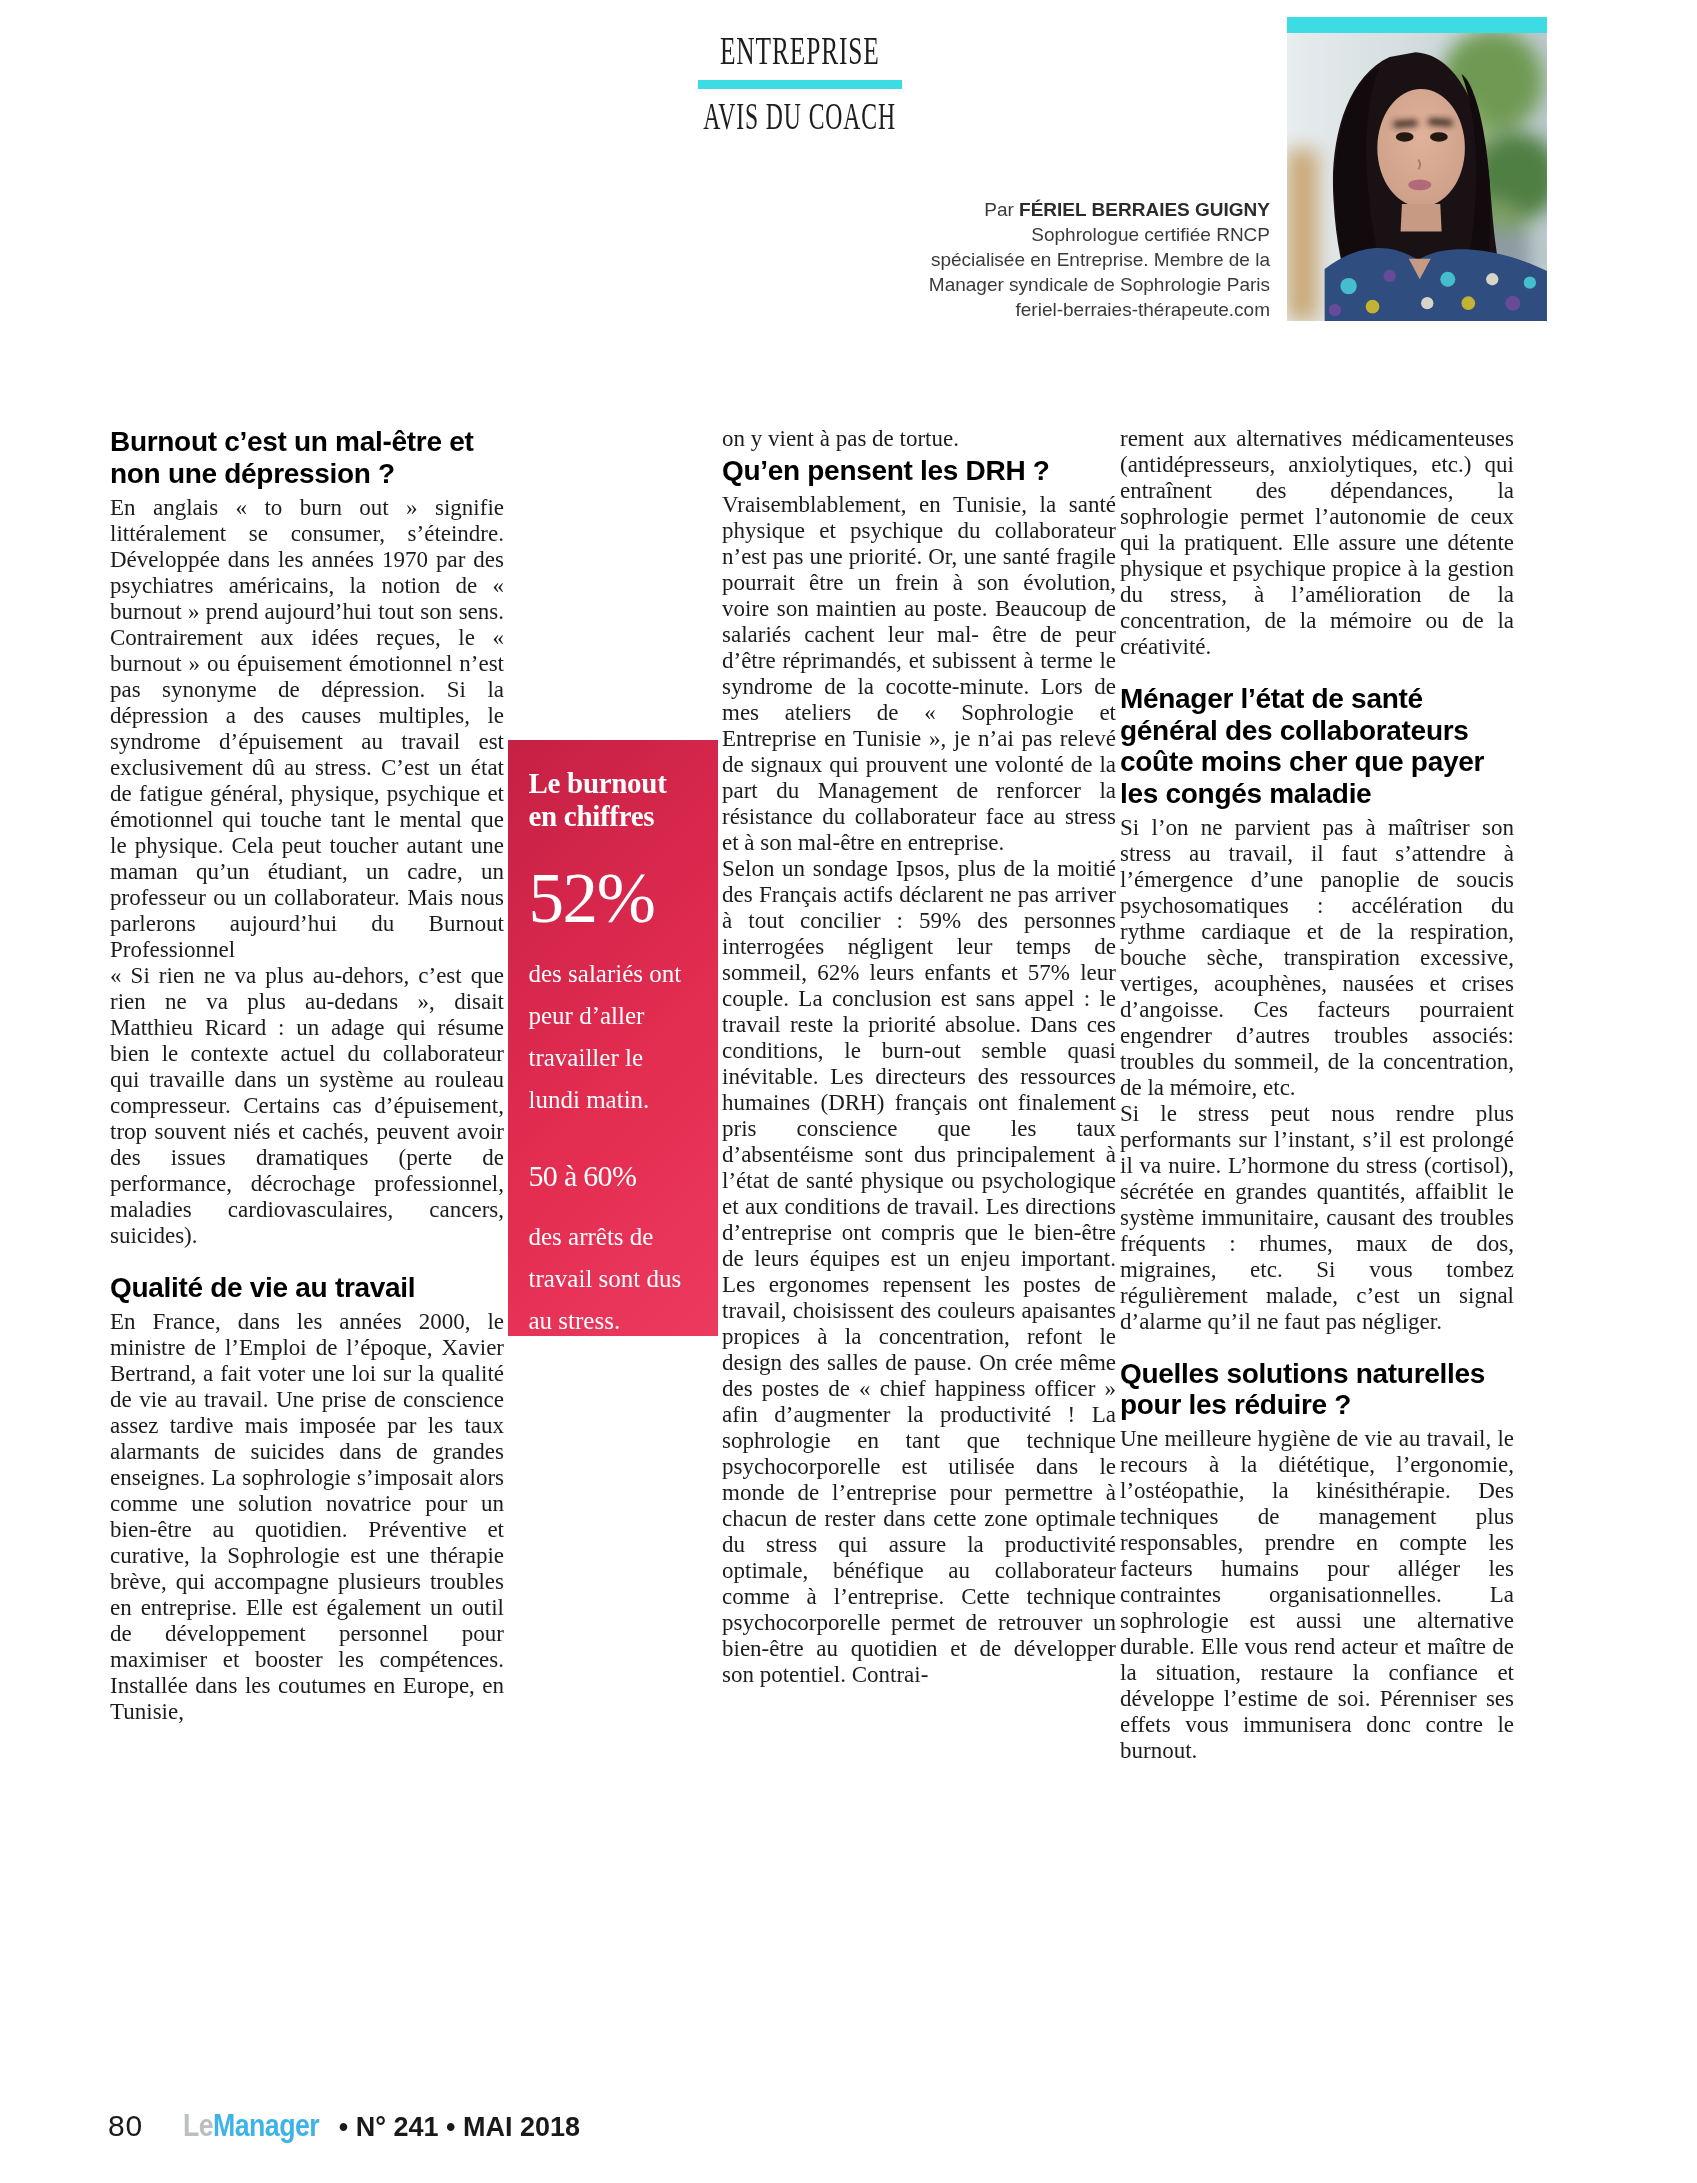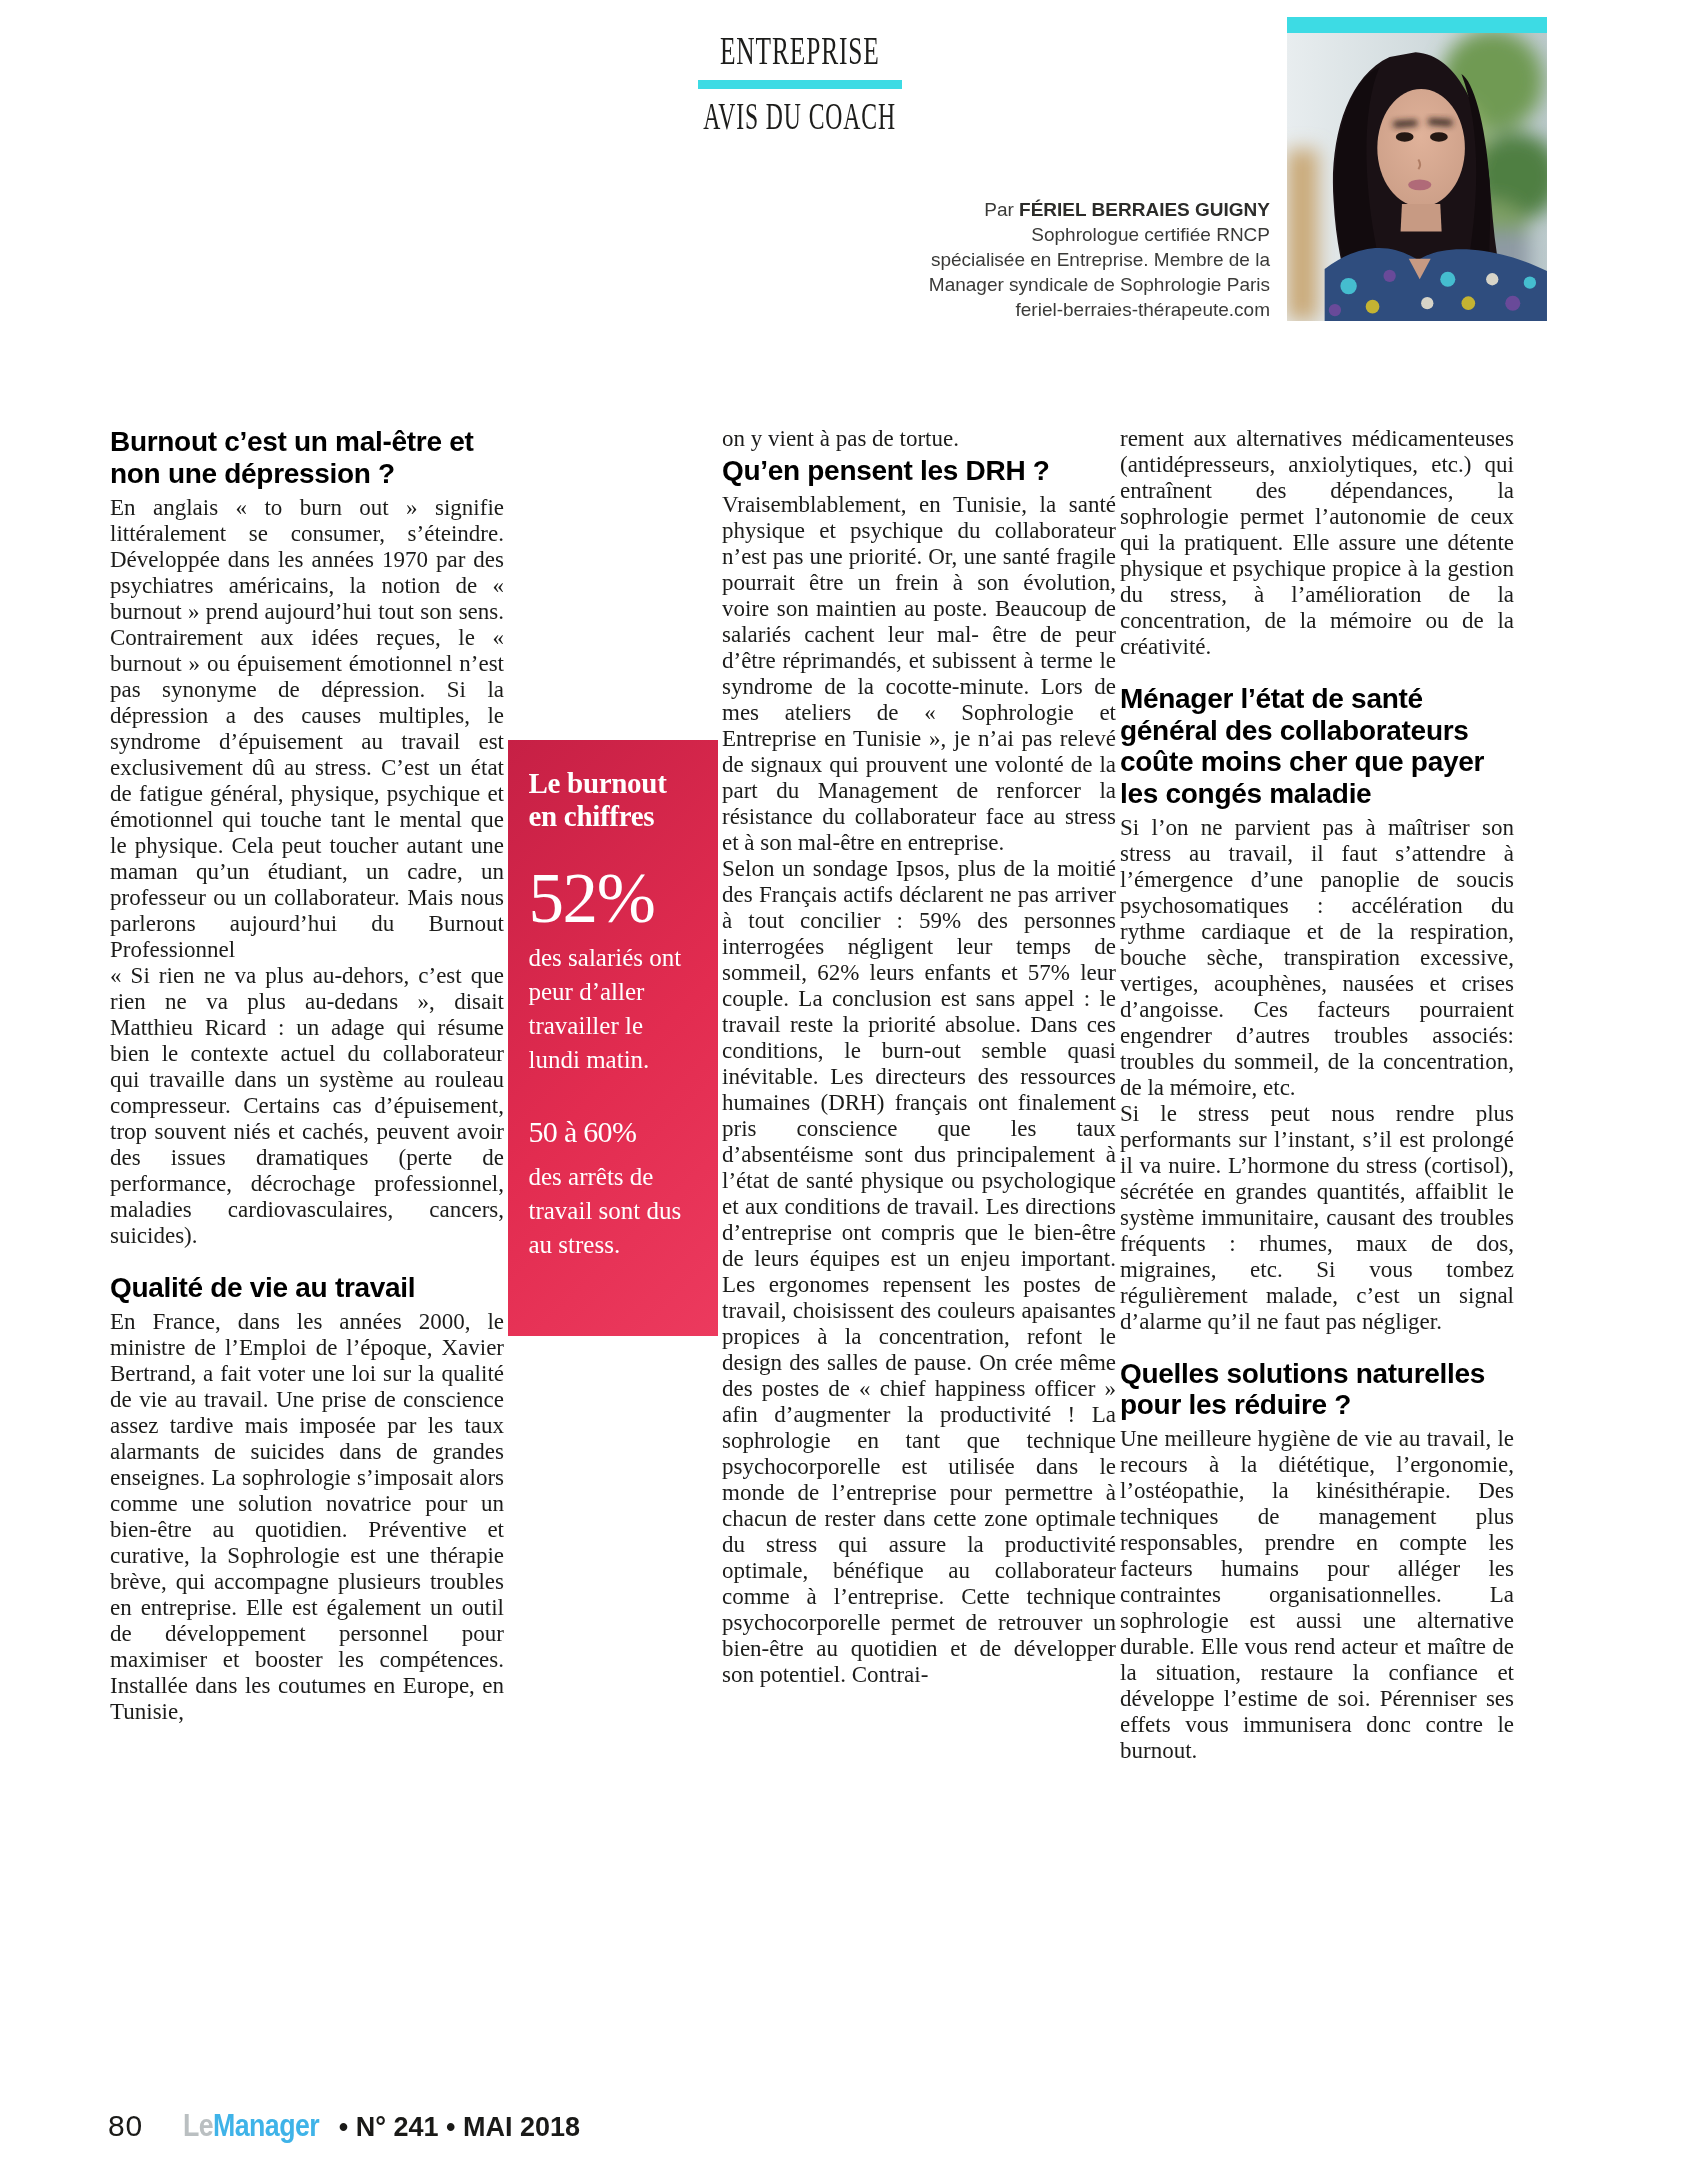--- a/index.html
+++ b/index.html
@@ -59,21 +59,21 @@
   .col h3.tight { margin-top:2.7px; }
   
   .boxcol { width:210px; flex:none; }
   .statbox {
     margin-top:314px; width:210px; height:596px;
     background:linear-gradient(135deg,#c62045 0%,#e22c50 55%,#ec3a5e 100%);
     color:#fff; padding:27px 19px 0 20.5px; font-family:Liberation Serif, serif; text-align:left;
   }
   .statbox .sb-title { font-size:29px; line-height:33px; font-weight:bold; letter-spacing:-0.3px; }
   .statbox .sb-big { font-size:71px; line-height:71px; font-weight:200; margin-top:30px; letter-spacing:-1.4px; }
-  .statbox .sb-label { font-size:25px; line-height:34px; margin-top:7px; font-weight:300; }
+  .statbox .sb-label { font-size:25px; line-height:42px; margin-top:19px; font-weight:300; }
   .statbox .sb-mid { font-size:30px; line-height:42px; font-weight:200; margin-top:34px; letter-spacing:-0.7px; }
   
   .footer {
     position:absolute; left:108px; top:2107px; display:flex; align-items:baseline;
     font-family:"Liberation Sans", sans-serif; color:#1a1a18;
   }
   .footer .pagenum { font-size:30px; letter-spacing:0.7px; }
   .footer .logo { margin-left:40px; font-size:31.5px; font-weight:bold; letter-spacing:-0.7px;
     display:inline-block; transform:scaleX(.85); transform-origin:left; white-space:nowrap; }
   .footer .logo-le { color:#babfc1; }

